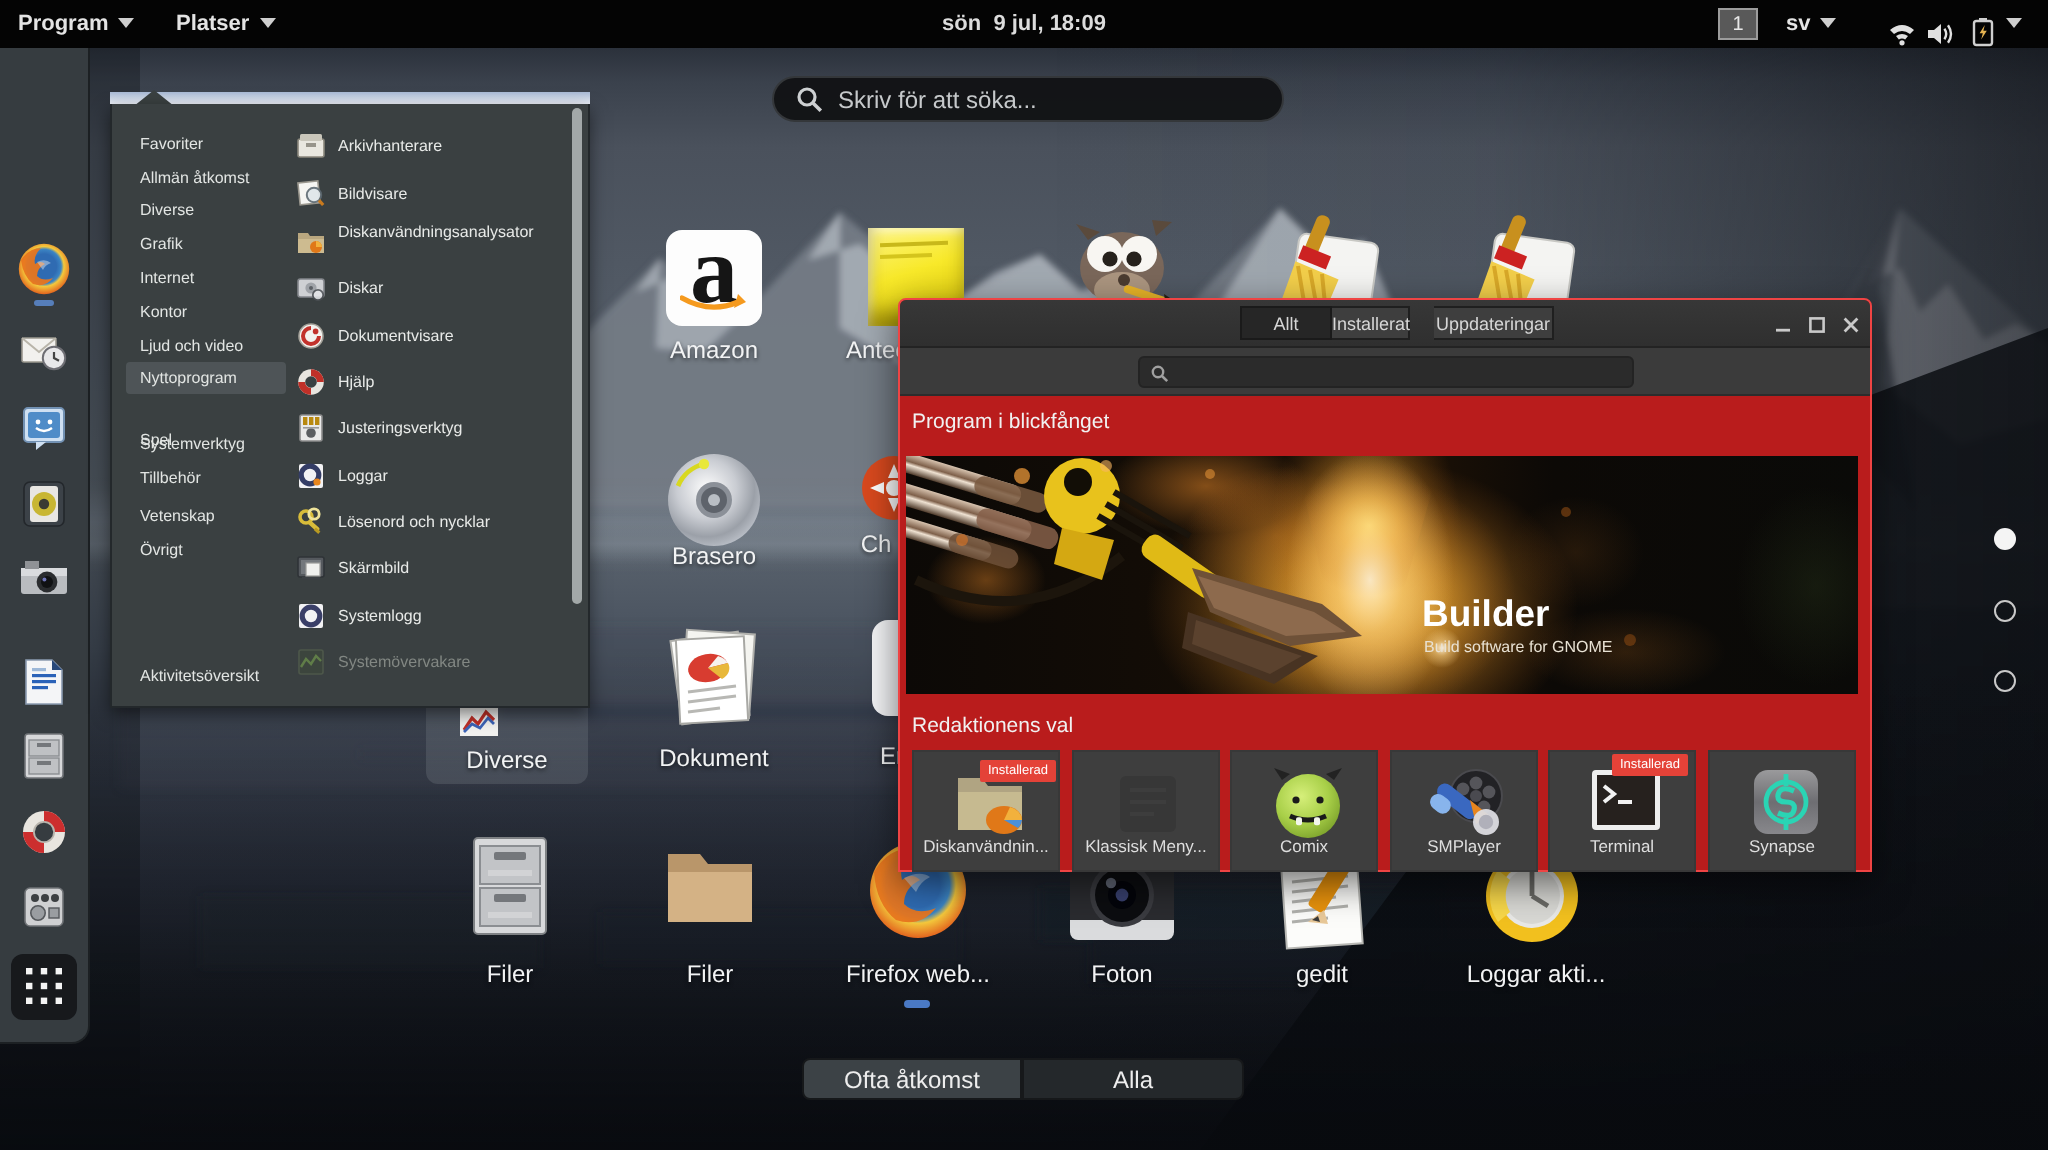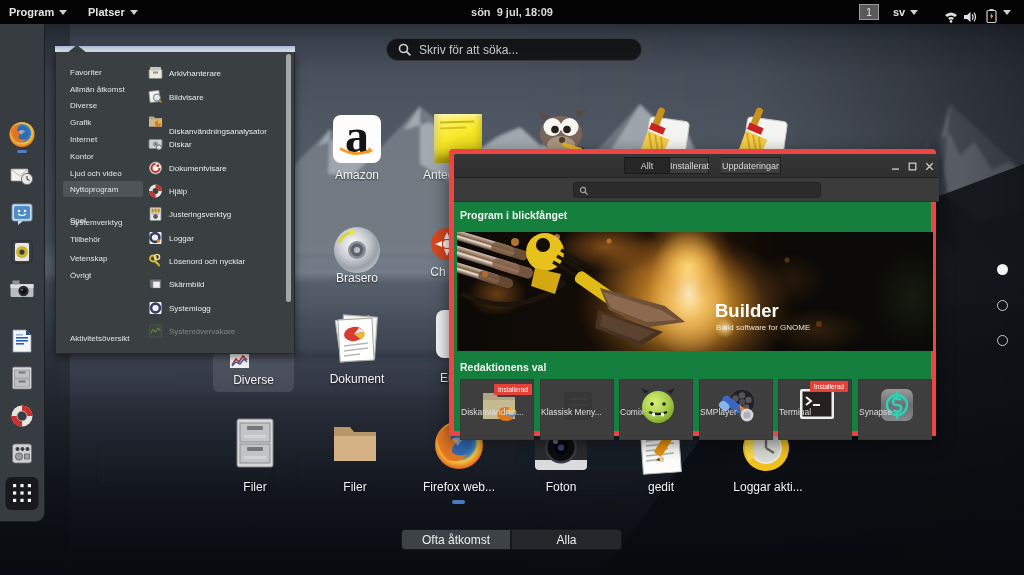--- a/index.html
+++ b/index.html
@@ -15,28 +15,28 @@
 .dicon{position:absolute;left:50%;transform:translateX(-50%)}
 
 #menu{position:absolute;left:55px;top:46px;width:240px;height:308px;z-index:40}
 #menustrip{position:absolute;left:0;top:0;width:240px;height:6px;background:linear-gradient(180deg,#a8b9d4,#eef3fa)}
 #menuarrow{position:absolute;left:12px;top:-1px;width:0;height:0;border-left:10px solid transparent;border-right:10px solid transparent;border-bottom:8px solid #3a4041}
 #menubody{position:absolute;left:0;top:6px;width:240px;height:302px;background:#3a4041;border:1px solid #23282b;border-top:none;box-shadow:0 3px 8px rgba(0,0,0,.5)}
 .mcat{position:absolute;left:14px;font-size:8px;color:#e2e5e3;white-space:nowrap;transform:translateY(-50%)}
 .mitem{position:absolute;left:113px;font-size:8px;color:#e8eae8;white-space:nowrap;transform:translateY(-50%)}
 .micon{position:absolute;left:92px;width:15px;height:15px;transform:translateY(-50%)}
 
-#sw{position:absolute;left:449px;top:149px;width:487px;height:287px;z-index:35;border:5px solid #ef4444;border-radius:4px 4px 0 0;background:#15803d;box-shadow:0 6px 18px rgba(0,0,0,.55)}
+#sw{position:absolute;left:449px;top:149px;width:487px;height:287px;z-index:35;border:1px solid #ef4444;border-radius:4px 4px 0 0;background:#b91c1c;box-shadow:0 6px 18px rgba(0,0,0,.55)}
 #swhead{position:absolute;left:0;top:0;width:485px;height:24px;background:linear-gradient(#373737,#2f2f2f);border-bottom:1px solid #232323;border-radius:3px 3px 0 0}
 .tab{position:absolute;top:3px;height:17px;line-height:17px;font-size:9px;color:#d6d6d6;text-align:center;border:1px solid #1f1f1f;background:#3e3e3e}
 #swsearchrow{position:absolute;left:0;top:24px;width:485px;height:24px;background:#3b3b3b;border-bottom:1px solid #2c2c2c}
 #swentry{position:absolute;left:119px;top:3.5px;width:248px;height:16px;background:#2b2b2b;border:1px solid #232323;border-radius:3px}
-.swh{position:absolute;left:6px;font-size:10.5px;font-weight:bold;color:#f1f1f1}
+.swh{position:absolute;left:6px;font-size:10.5px;font-weight:normal;color:#f1f1f1}
 .tile{position:absolute;top:225px;width:74px;height:61px;background:#3e3e3e;border:1px solid #383838}
-.tlabel{position:absolute;left:0;bottom:22px;width:100%;text-align:left;font-size:8.5px;color:#dedede;white-space:nowrap;overflow:hidden}
+.tlabel{position:absolute;left:0;bottom:7px;width:100%;text-align:center;font-size:8.5px;color:#dedede;white-space:nowrap;overflow:hidden}
 .badge{position:absolute;background:#e44238;color:#fff;font-size:6.5px;line-height:11px;height:11px;padding:0 4px;border-radius:1px}
 
 #searchbar{position:absolute;left:386px;top:38px;width:256px;height:23px;background:rgba(18,19,21,.96);border:1px solid #34373a;border-radius:12px;z-index:10}
 .applabel{position:absolute;font-size:12px;color:#f2f3f4;text-align:center;white-space:nowrap;z-index:6;text-shadow:0 1px 2px rgba(0,0,0,.6)}
 .bbtn{position:absolute;top:529px;height:21px;line-height:20px;text-align:center;font-size:12px;color:#ededed;border:1px solid #16181a;z-index:10}
 .dot{position:absolute;left:997px;width:11px;height:11px;border-radius:50%;z-index:10}
 </style></head>
 <body>
 <div id="stage">
 <svg id="wall" class="abs" style="left:0;top:24px;z-index:1" width="1024" height="551" viewBox="0 0 1024 551">
@@ -575,21 +575,21 @@
           <circle cx="9" cy="8" r="3.6" fill="#dfe6ea" opacity=".9" stroke="#5e6a72" stroke-width="1"></circle>
           <line x1="11.5" y1="10.7" x2="13.6" y2="13" stroke="#c97a1e" stroke-width="1.6"></line>
         </svg>
  <span class="mitem" style="top:44.5px">Bildvisare</span>
  <svg class="micon" style="top:68.5px" viewBox="0 0 15 15">
           <path d="M1,3 L6,3 L7,4.5 L14,4.5 L14,13 L1,13 Z" fill="#b9a77f"></path>
           <path d="M1,6 L14,6 L14,13 L1,13 Z" fill="#cdbb90"></path>
           <circle cx="10" cy="10" r="3" fill="#e07818"></circle>
           <path d="M10,10 L13,10 A3,3 0 0 0 10,7 Z" fill="#f2b13c"></path>
         </svg>
- <span class="mitem" style="top:79px">Diskanvändningsanalysator</span>
+ <span class="mitem" style="top:64px">Diskanvändningsanalysator</span>
  <svg class="micon" style="top:92px" viewBox="0 0 15 15">
           <rect x="1" y="3" width="13" height="9" rx="1.2" fill="#cfd1d4" stroke="#84878c" stroke-width=".8"></rect>
           <circle cx="7.5" cy="7.5" r="2.8" fill="#9fa3a8"></circle>
           <circle cx="7.5" cy="7.5" r="1" fill="#5c6065"></circle>
           <circle cx="11" cy="11" r="2.6" fill="#e4e6e9" opacity=".85" stroke="#4a4e53" stroke-width=".9"></circle>
         </svg>
  <span class="mitem" style="top:92px">Diskar</span>
  <svg class="micon" style="top:115.5px" viewBox="0 0 15 15">
           <circle cx="7.5" cy="7.5" r="6" fill="#f3f2ef" stroke="#a5a29a" stroke-width=".8"></circle>
           <path d="M7.5,3.5 A4,4 0 1 0 11.5,7.5" fill="none" stroke="#c2322c" stroke-width="2"></path>

